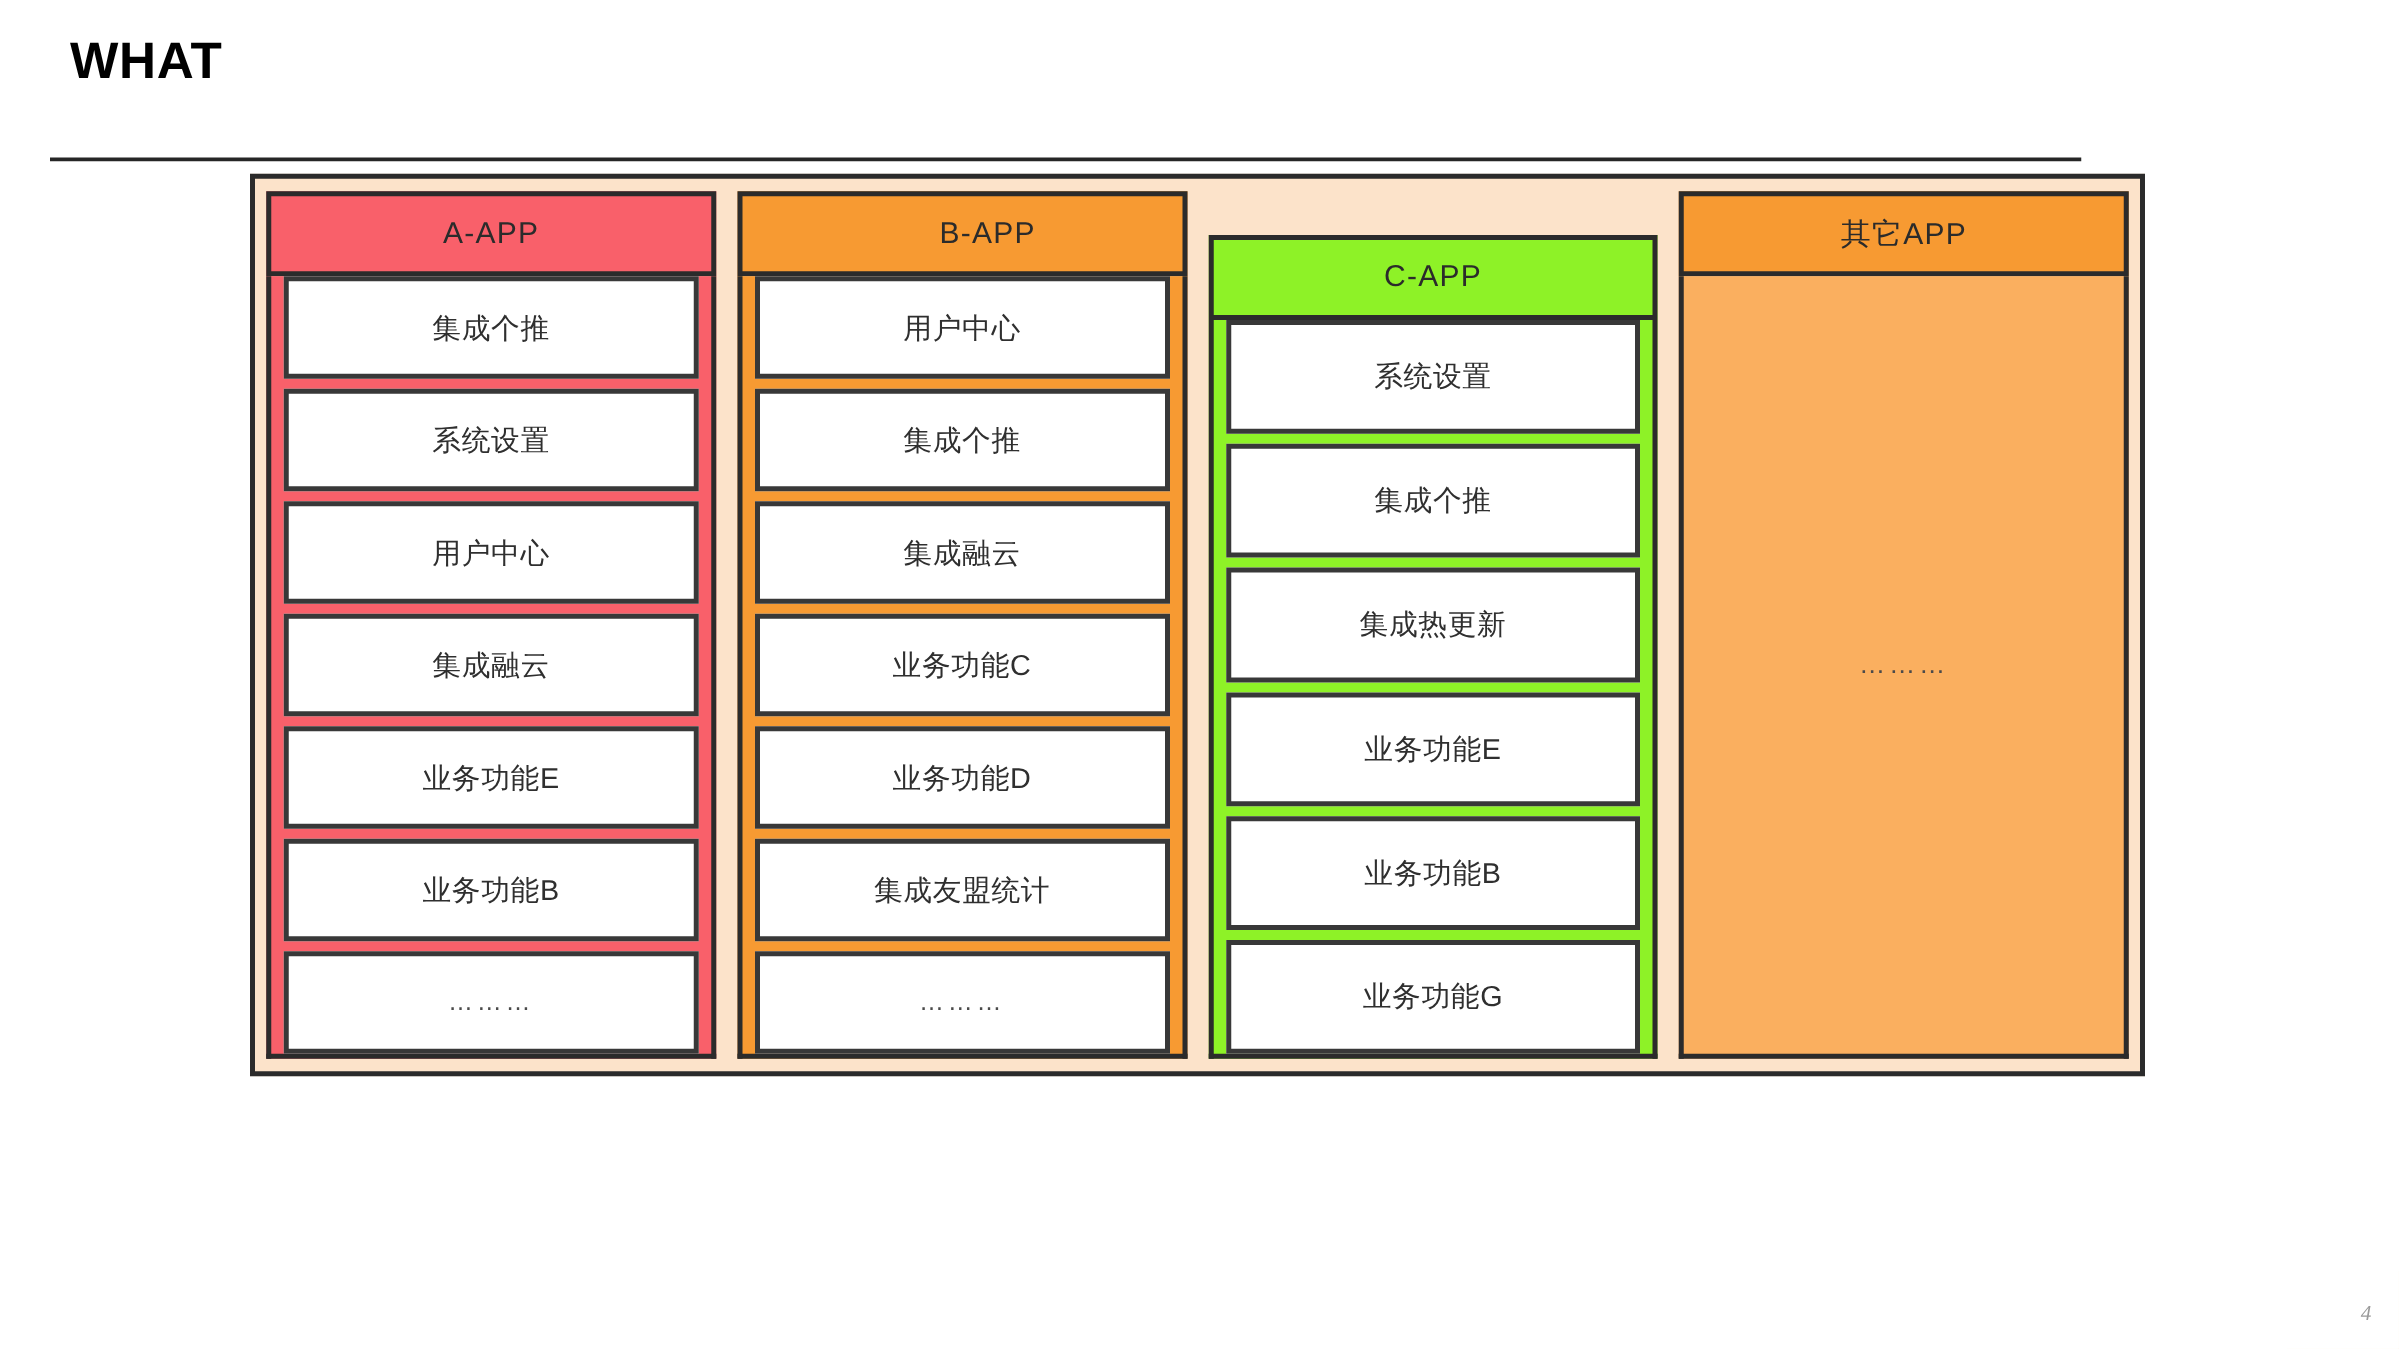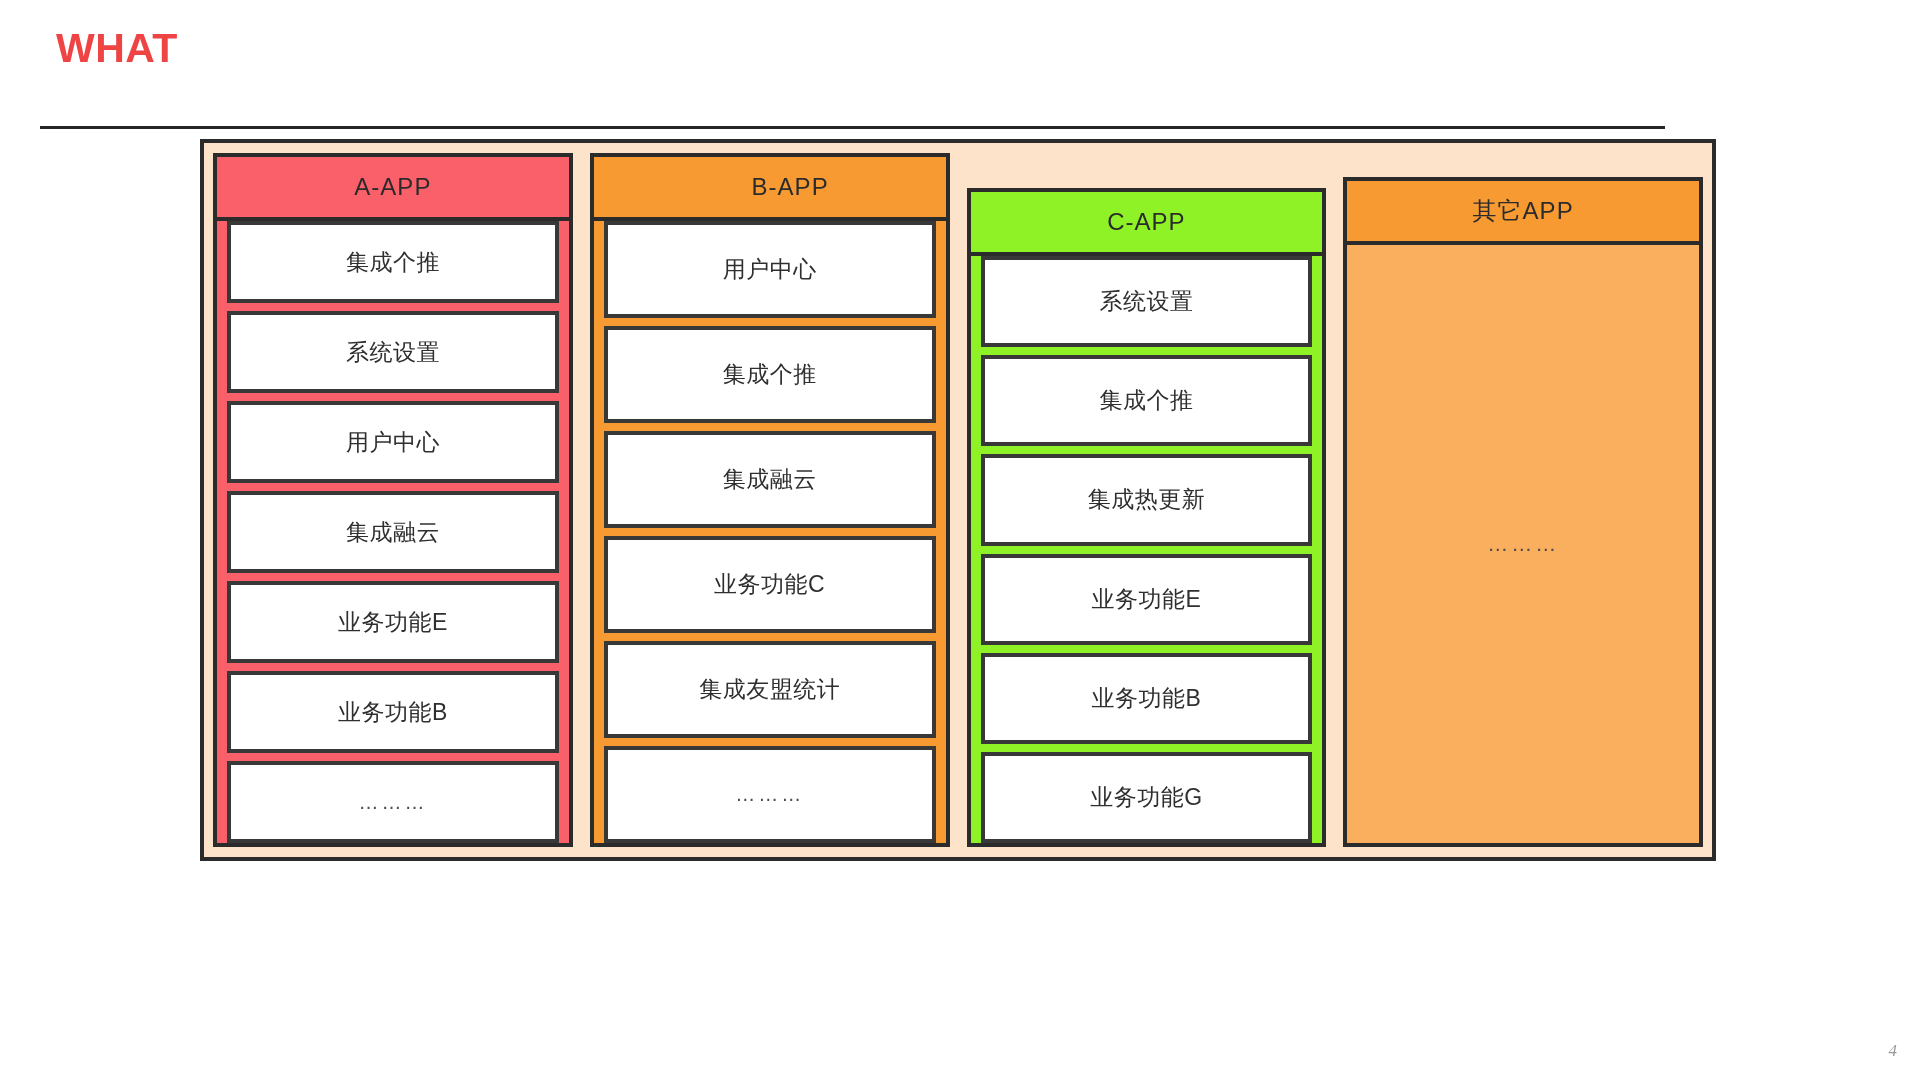--- a/index.html
+++ b/index.html
@@ -122,21 +122,21 @@
 
   .note-dots {
     font-size: 21px;
     letter-spacing: 3px;
     color: #4a4a4a;
   }
 </style>
 </head>
 <body>
 
-<div id="slide-title" style="color: #ef4444;">WHAT</div>
+<div id="slide-title" style="color: #000000;">WHAT</div>
 <div id="title-rule"></div>
 
 <div id="diagram" style="background: rgb(252, 227, 202);">
 
   <div class="column">
     <div class="col-header" style="background: rgb(249, 96, 106);">A-APP</div>
     <div class="col-body" style="background: rgb(249, 96, 106);">
       <div class="item">集成个推</div>
       <div class="item">系统设置</div>
       <div class="item">用户中心</div>
@@ -147,39 +147,40 @@
     </div>
   </div>
 
   <div class="column">
     <div class="col-header" style="background: rgb(247, 154, 50); padding-left: 41px;">B-APP</div>
     <div class="col-body" style="background: rgb(247, 154, 50);">
       <div class="item">用户中心</div>
       <div class="item">集成个推</div>
       <div class="item">集成融云</div>
       <div class="item">业务功能C</div>
+      <div class="item">业务功能D</div>
       <div class="item">集成友盟统计</div>
       <div class="item dots">………</div>
     </div>
   </div>
 
   <div class="column">
     <div class="col-header" style="background: rgb(142, 242, 39); margin-top: 35px;">C-APP</div>
     <div class="col-body" style="background: rgb(142, 242, 39);">
       <div class="item">系统设置</div>
       <div class="item">集成个推</div>
       <div class="item">集成热更新</div>
       <div class="item">业务功能E</div>
       <div class="item">业务功能B</div>
       <div class="item">业务功能G</div>
     </div>
   </div>
 
   <div class="column">
-    <div class="col-header" style="background: rgb(247, 154, 50); margin-top: 24px;">其它APP</div>
+    <div class="col-header" style="background: rgb(247, 154, 50);">其它APP</div>
     <div class="col-body centered-note" style="background: rgb(250, 175, 95);">
       <div class="note-dots">………</div>
     </div>
   </div>
 
 </div>
 
 <div id="page-number">4</div>
 
 </body></html>

